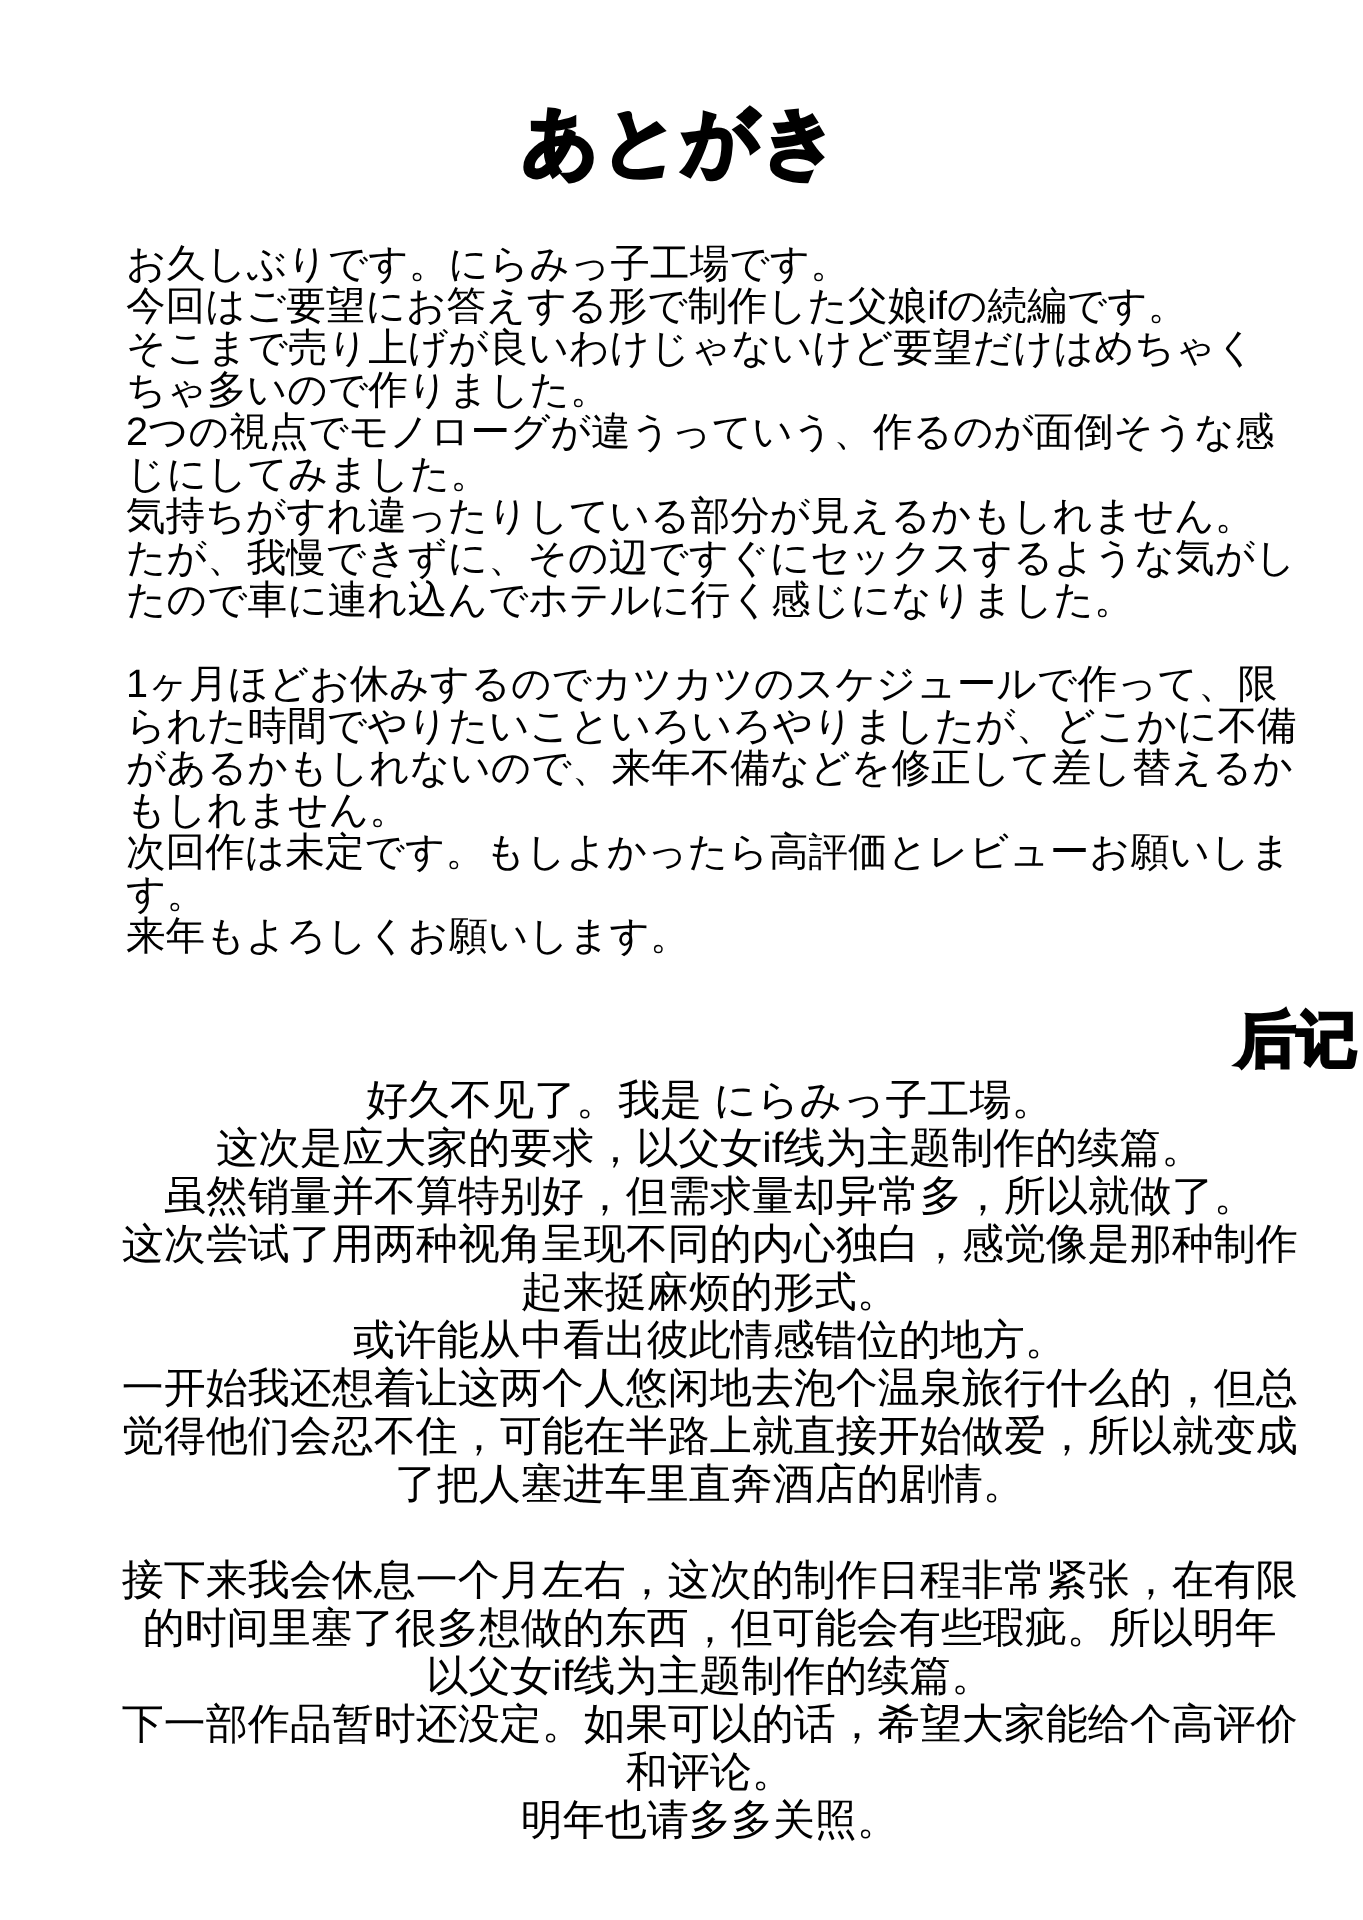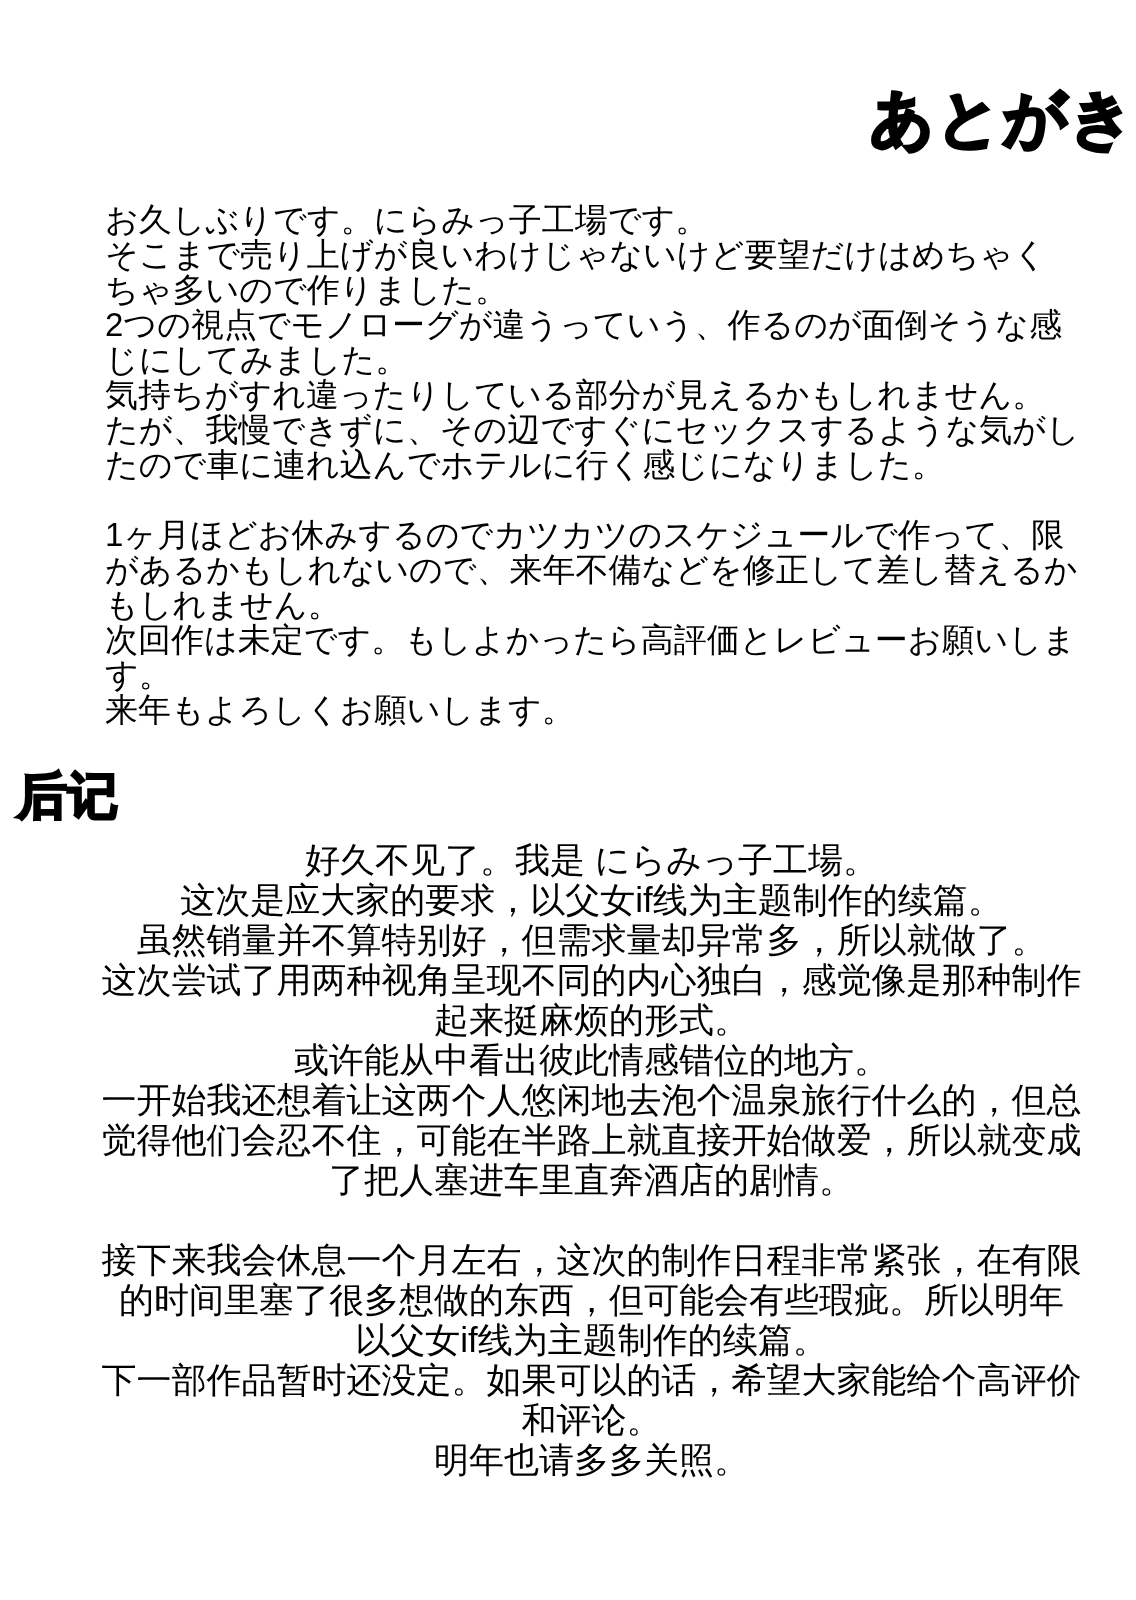--- a/index.html
+++ b/index.html
@@ -13,42 +13,42 @@
     height: 1600px;
     background: #ffffff;
     color: #000000;
     font-family: "Liberation Sans", sans-serif;
     overflow: hidden;
     box-sizing: border-box;
   }
   .title-ja {
     margin: 0;
     padding-top: 86px;
-    text-align: right;
+    text-align: center;
     font-size: 63px;
     line-height: 64px;
     font-weight: 900;
     letter-spacing: 2px;
     -webkit-text-stroke: 3px #000000;
   }
   .ja-body {
     margin: 52px 60px 0 105px;
     font-size: 33px;
     line-height: 35px;
     font-weight: 500;
   }
   .ja-body .line {
     white-space: nowrap;
     letter-spacing: 0px;
   }
   .spacer-ja { height: 35px; }
   .title-zh {
-    margin: 17px;
+    margin: 4px;
     margin-top: 42px;
-    text-align: left;
+    text-align: right;
     font-size: 50px;
     line-height: 54px;
     font-weight: 900;
     letter-spacing: 1px;
     -webkit-text-stroke: 2.5px #000000;
   }
   .zh-body {
     margin: 2px 50px 0 97px;
     font-size: 35px;
     line-height: 40px;
@@ -62,29 +62,31 @@
 </style>
 </head>
 <body>
 
 <div class="page">
 
   <h1 class="title-ja">あとがき</h1>
 
   <div class="ja-body">
     <div class="line">お久しぶりです。にらみっ子工場です。</div>
+    <div class="line">今回はご要望にお答えする形で制作した父娘ifの続編です。</div>
     <div class="line">そこまで売り上げが良いわけじゃないけど要望だけはめちゃく</div>
     <div class="line">ちゃ多いので作りました。</div>
     <div class="line">2つの視点でモノローグが違うっていう、作るのが面倒そうな感</div>
     <div class="line">じにしてみました。</div>
     <div class="line">気持ちがすれ違ったりしている部分が見えるかもしれません。</div>
     <div class="line">たが、我慢できずに、その辺ですぐにセックスするような気がし</div>
     <div class="line">たので車に連れ込んでホテルに行く感じになりました。</div>
     <div class="spacer-ja"></div>
     <div class="line">1ヶ月ほどお休みするのでカツカツのスケジュールで作って、限</div>
+    <div class="line">られた時間でやりたいこといろいろやりましたが、どこかに不備</div>
     <div class="line">があるかもしれないので、来年不備などを修正して差し替えるか</div>
     <div class="line">もしれません。</div>
     <div class="line">次回作は未定です。もしよかったら高評価とレビューお願いしま</div>
     <div class="line">す。</div>
     <div class="line">来年もよろしくお願いします。</div>
   </div>
 
   <h2 class="title-zh">后记</h2>
 
   <div class="zh-body">

